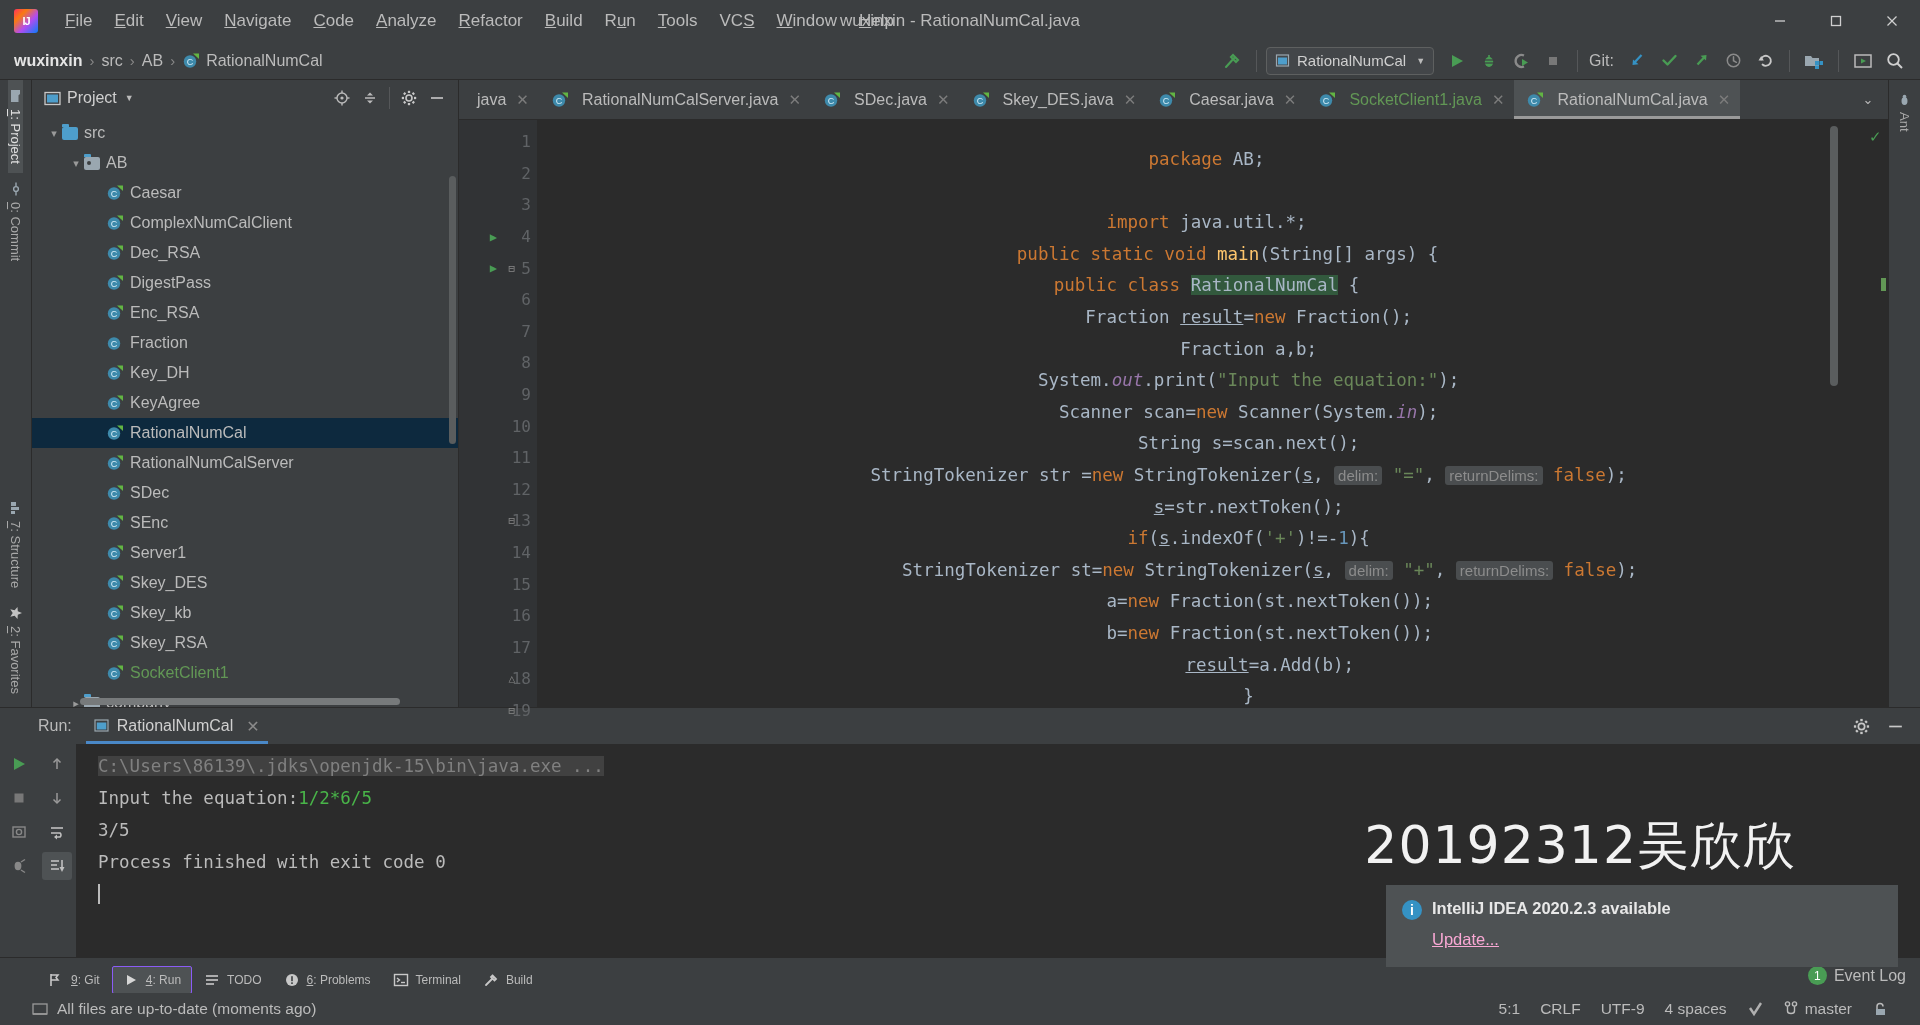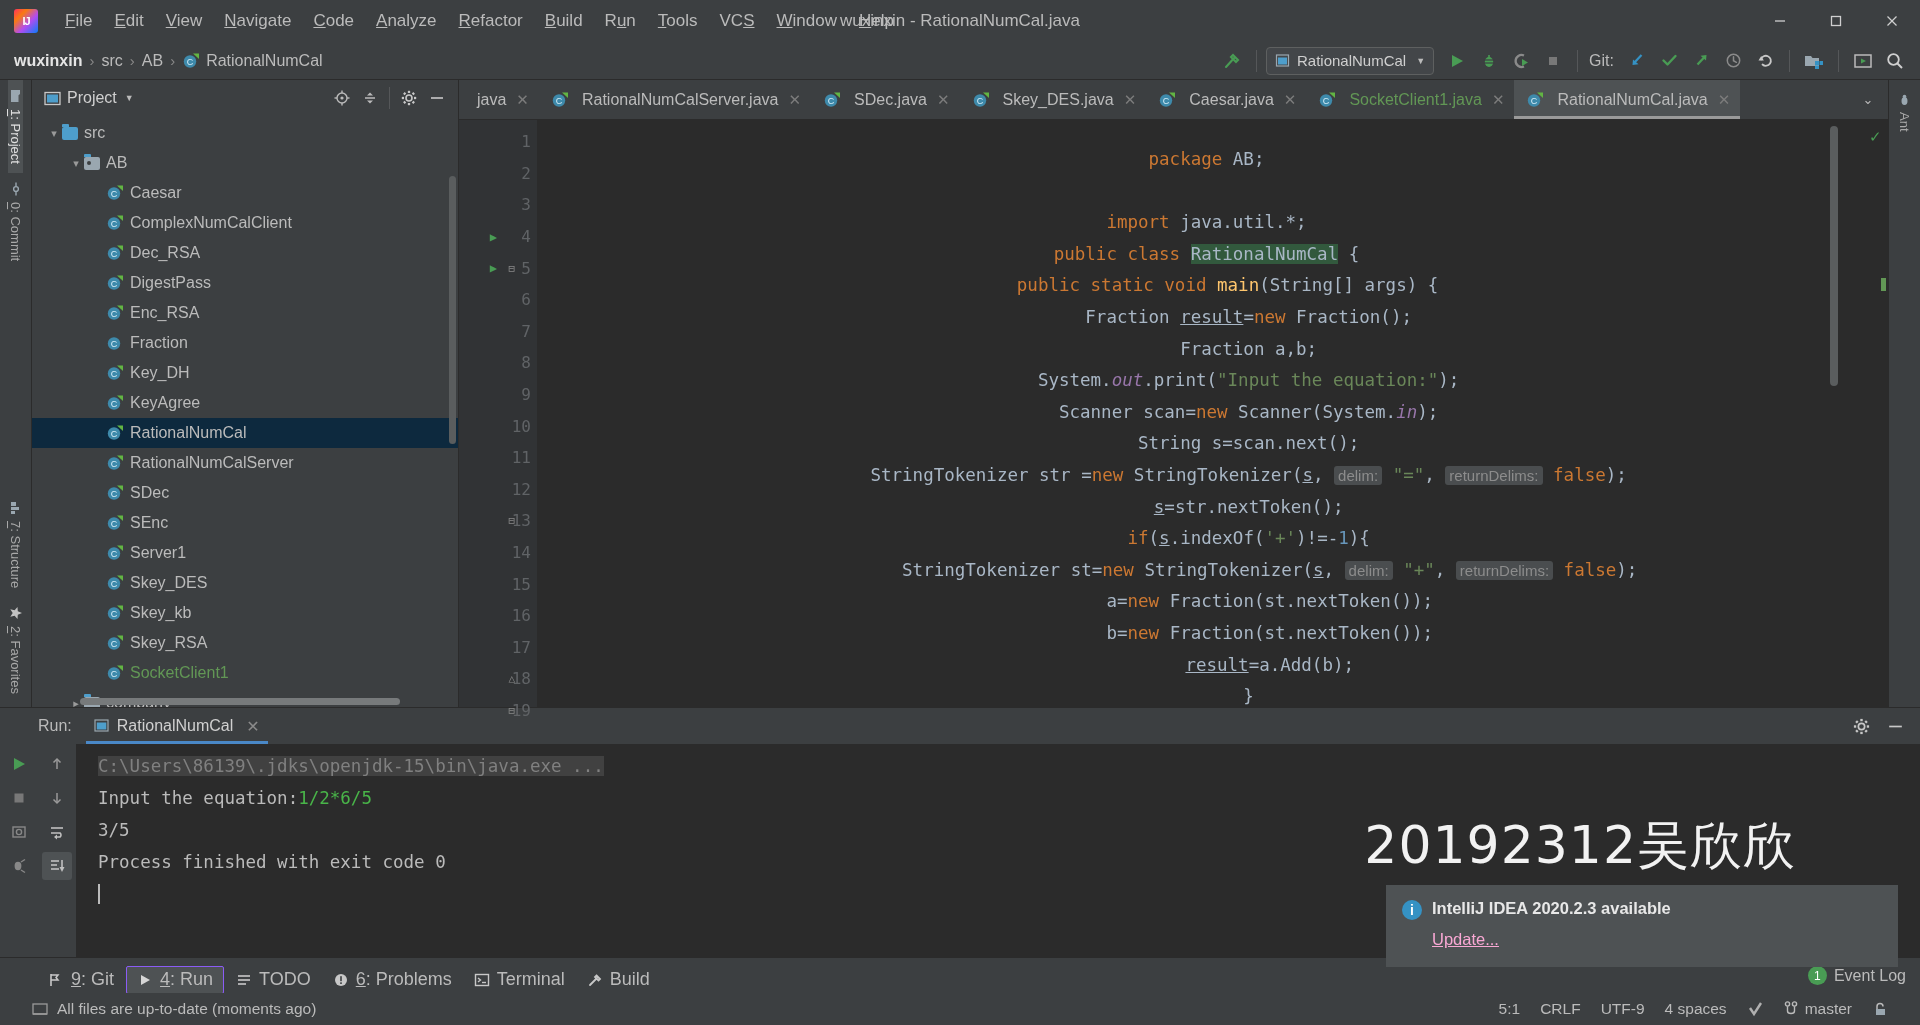--- a/index.html
+++ b/index.html
@@ -216,21 +216,21 @@
   }
   .notif-title{ font-size:16.5px; color:#e8e8e8; font-weight:bold; }
   .notif-link{ font-size:16.5px; color:#f9a8d4; margin:10px 0 0 30px;text-decoration:underline; }
 
   
   .bottombar{
     height:36px; flex:0 0 36px; background:#3c3f41; display:flex; align-items:center;
     padding-left:38px; border-top:1px solid #2b2b2b; gap:2px;
   }
   .bb-btn{
-    display:flex; align-items:center; gap:7px; font-size:18px; color:#bbbbbb;
+    display:flex; align-items:center; gap:7px; font-size:12px; color:#bbbbbb;
     padding:4px 10px; height:28px; border-radius:2px;margin-top:8px;
   }
   .bb-btn.active{ background:#4e5254; border:1px solid #8b5cf6; }
   .bb-btn .ul{ text-decoration:underline; }
   .bb-right{ margin-left:auto; display:flex; align-items:center; padding-right:14px; gap:8px; }
   .evt-badge{
     width:19px; height:19px; border-radius:50%; background:#499c54; color:#fff; font-size:12px;
     display:flex; align-items:center; justify-content:center;
   }
 
@@ -792,22 +792,22 @@
             <div class="gline">
               <span class="gfold">⊟</span>
               <span class="gnum">19</span>
             </div>
           </div>
         <div class="code" id="code">
           <div class="code-vscroll"></div>
         <div class="cline"><span class="kw">package</span> AB;</div>
             <div class="cline"></div>
             <div class="cline"><span class="kw">import</span> java.util.*;</div>
+            <div class="cline">    <span class="kw">public static void</span> <span class="fn">main</span>(String[] args) {</div>
             <div class="cline"><span class="kw">public class</span> <span class="hl">RationalNumCal</span> {</div>
-            <div class="cline">    <span class="kw">public static void</span> <span class="fn">main</span>(String[] args) {</div>
             <div class="cline">        Fraction <span class="fld">result</span>=<span class="kw">new</span> Fraction();</div>
             <div class="cline">        Fraction a,b;</div>
             <div class="cline">        System.<span class="stat">out</span>.print(<span class="str">"Input the equation:"</span>);</div>
             <div class="cline">        Scanner scan=<span class="kw">new</span> Scanner(System.<span class="stat">in</span>);</div>
             <div class="cline">        String s=scan.next();</div>
             <div class="cline">        StringTokenizer str =<span class="kw">new</span> StringTokenizer(<span class="fld">s</span>, <span class="hint">delim:</span> <span class="str">"="</span>, <span class="hint">returnDelims:</span> <span class="kw">false</span>);</div>
             <div class="cline">        <span class="fld">s</span>=str.nextToken();</div>
             <div class="cline">        <span class="kw">if</span>(<span class="fld">s</span>.indexOf(<span class="str">'+'</span>)!=-<span class="num">1</span>){</div>
             <div class="cline">            StringTokenizer st=<span class="kw">new</span> StringTokenizer(<span class="fld">s</span>, <span class="hint">delim:</span> <span class="str">"+"</span>, <span class="hint">returnDelims:</span> <span class="kw">false</span>);</div>
             <div class="cline">            a=<span class="kw">new</span> Fraction(st.nextToken());</div>

